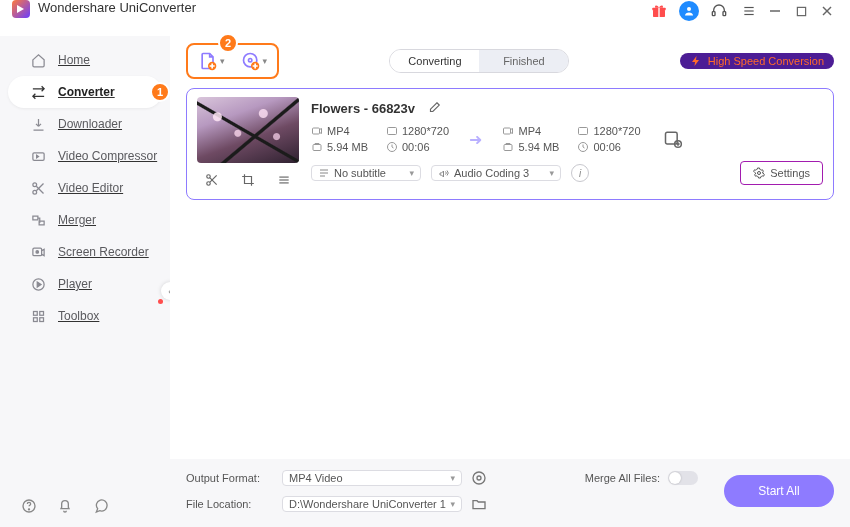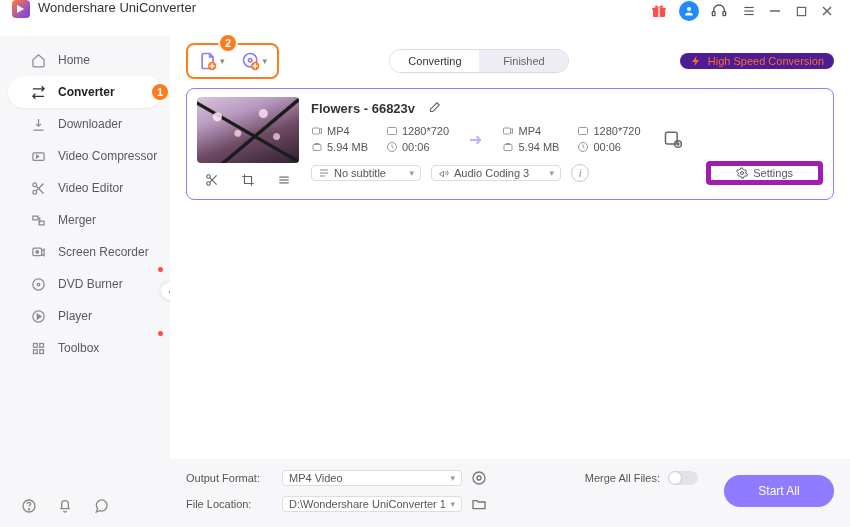--- a/index.html
+++ b/index.html
@@ -7,21 +7,21 @@
 .titlebar { height: 36px; display: flex; align-items: flex-start; padding: 0 12px; }
 .logo { width: 18px; height: 18px; border-radius: 4px; background: linear-gradient(135deg,#ff7a3d,#6a3dff); margin-right: 8px; position: relative; }
 .logo::after { content: ""; position: absolute; left: 5px; top: 5px; width: 0; height: 0; border-left: 7px solid #fff; border-top: 4px solid transparent; border-bottom: 4px solid transparent; }
 .apptitle { font-size: 13px; color: #333; }
 .titlebar-spacer { flex: 1; }
 .tb-icon { width: 22px; height: 22px; display: flex; align-items: center; justify-content: center; margin-left: 8px; cursor: pointer; color: #555; }
 .avatar { width: 20px; height: 20px; border-radius: 50%; background: #1f8bff; display: flex; align-items: center; justify-content: center; color: #fff; font-size: 11px; }
 .win-btn { width: 22px; height: 22px; display: flex; align-items: center; justify-content: center; cursor: pointer; color: #666; margin-left: 4px; }
 
 .layout { display: flex; height: calc(527px - 36px); }
-.sidebar { width: 173px; background: #f7f7f9; display: flex; flex-direction: column; padding-top: 8px; position: relative; }
+.sidebar { width: 173px; background: #f7f7f9; display: flex; flex-direction: column; padding-top: 8px; position: relative; text-decoration: underline; }
 .nav-item { height: 32px; display: flex; align-items: center; padding-left: 22px; gap: 12px; color: #5a5a5e; cursor: pointer; border-radius: 16px; margin: 0 8px; font-size: 12px; position: relative; }
 .nav-item.active { background: #fff; color: #222; font-weight: 600; box-shadow: 0 1px 3px rgba(0,0,0,.06); }
 .nav-ico { width: 16px; height: 16px; display: flex; align-items: center; justify-content: center; color: #8a8a92; }
 .nav-item.active .nav-ico { color: #333; }
 .callout { position: absolute; width: 20px; height: 20px; border-radius: 50%; background: #ff7a1a; color: #fff; font-size: 11px; font-weight: 700; display: flex; align-items: center; justify-content: center; border: 2px solid #fff; }
 .collapse-chip { position: absolute; right: -9px; top: 246px; width: 18px; height: 18px; border-radius: 50%; background: #fff; box-shadow: 0 0 4px rgba(0,0,0,.15); display: flex; align-items: center; justify-content: center; cursor: pointer; color: #888; font-size: 10px; }
 .sidebar-footer { margin-top: auto; padding: 10px 20px 12px; display: flex; gap: 18px; color: #888; }
 .sf-ico { width: 18px; height: 18px; cursor: pointer; display: flex; align-items: center; justify-content: center; }
 
 .main { flex: 1; background: #fff; display: flex; flex-direction: column; position: relative; }
@@ -51,21 +51,21 @@
 .spec { display: flex; align-items: center; gap: 4px; }
 .arrow { color: #b9b0ff; font-size: 16px; padding: 0 6px; }
 .gearwrap { margin-left: 8px; cursor: pointer; color: #666; }
 .convert-btn { margin-left: 14px; height: 28px; width: 80px; border: 1px solid #b8a8ff; border-radius: 14px; background: #fff; color: #6a4dff; font-size: 12px; cursor: pointer; }
 
 .toolrow { display: flex; align-items: center; gap: 10px; margin-top: 8px; }
 .mini-ico { width: 22px; height: 22px; display: flex; align-items: center; justify-content: center; cursor: pointer; color: #666; }
 .dd { height: 16px; border: 1px solid #dcdce2; border-radius: 4px; background: #fff; display: flex; align-items: center; padding: 0 6px; font-size: 11px; color: #555; cursor: pointer; gap: 4px; }
 .dd .caret { margin-left: auto; color: #999; font-size: 9px; }
 .circle-i { width: 18px; height: 18px; border: 1px solid #c8c8ce; border-radius: 50%; display: flex; align-items: center; justify-content: center; font-style: italic; font-size: 10px; color: #888; cursor: pointer; }
-.settings-btn { height: 24px; border: 5px solid #a21caf; border-radius: 4px; background: #fff; padding: 0 25px; display: flex; align-items: center; gap: 5px; font-size: 11px; cursor: pointer; color: #555; margin-left: auto; }
+.settings-btn { height: 24px; border: 1px solid #a21caf; border-radius: 4px; background: #fff; padding: 0 12px; display: flex; align-items: center; gap: 5px; font-size: 11px; cursor: pointer; color: #555; margin-left: auto; }
 
 .footer { margin-top: auto; background: #f7f7f9; padding: 10px 16px 14px 16px; display: grid; grid-template-columns: 88px 180px 24px 70px 80px 40px 1fr 110px; gap: 8px; align-items: center; font-size: 11px; color: #555; }
 .footer .lbl { white-space: nowrap; }
 .toggle { width: 30px; height: 14px; border-radius: 7px; background: #e2e2e8; position: relative; cursor: pointer; }
 .toggle::after { content: ""; position: absolute; left: 1px; top: 1px; width: 12px; height: 12px; border-radius: 50%; background: #fff; box-shadow: 0 0 2px rgba(0,0,0,.25); }
 .startall { height: 32px; border: none; border-radius: 16px; background: #8e7bff; color: #fff; font-size: 12px; cursor: pointer; grid-row: 1 / span 2; grid-column: 8; }
 .fico { width: 18px; height: 18px; display: flex; align-items: center; justify-content: center; cursor: pointer; color: #777; }
 
 svg { display: block; }
 .dot-badge { position: relative; }
@@ -185,29 +185,20 @@
     </div>
     <div class="nav-item">
       <span class="nav-ico">
           <svg width="15" height="15" viewBox="0 0 24 24" fill="none" stroke="currentColor" stroke-width="2">
             <rect x="3" y="5" width="14" height="12" rx="2"></rect>
             <circle cx="10" cy="11" r="2" fill="currentColor"></circle>
             <path d="M17 9l4-2v10l-4-2"></path>
           </svg>
         </span>
       <span>Screen Recorder</span>
-    </div>
-    <div class="nav-item dot-badge">
-      <span class="nav-ico">
-          <svg width="15" height="15" viewBox="0 0 24 24" fill="none" stroke="currentColor" stroke-width="2">
-            <circle cx="12" cy="12" r="9"></circle>
-            <circle cx="12" cy="12" r="2"></circle>
-          </svg>
-        </span>
-      <span>DVD Burner</span>
     </div>
     <div class="nav-item">
       <span class="nav-ico">
           <svg width="15" height="15" viewBox="0 0 24 24" fill="none" stroke="currentColor" stroke-width="2">
             <circle cx="12" cy="12" r="9"></circle>
             <path d="M10 8l6 4-6 4z" fill="currentColor"></path>
           </svg>
         </span>
       <span>Player</span>
     </div>

